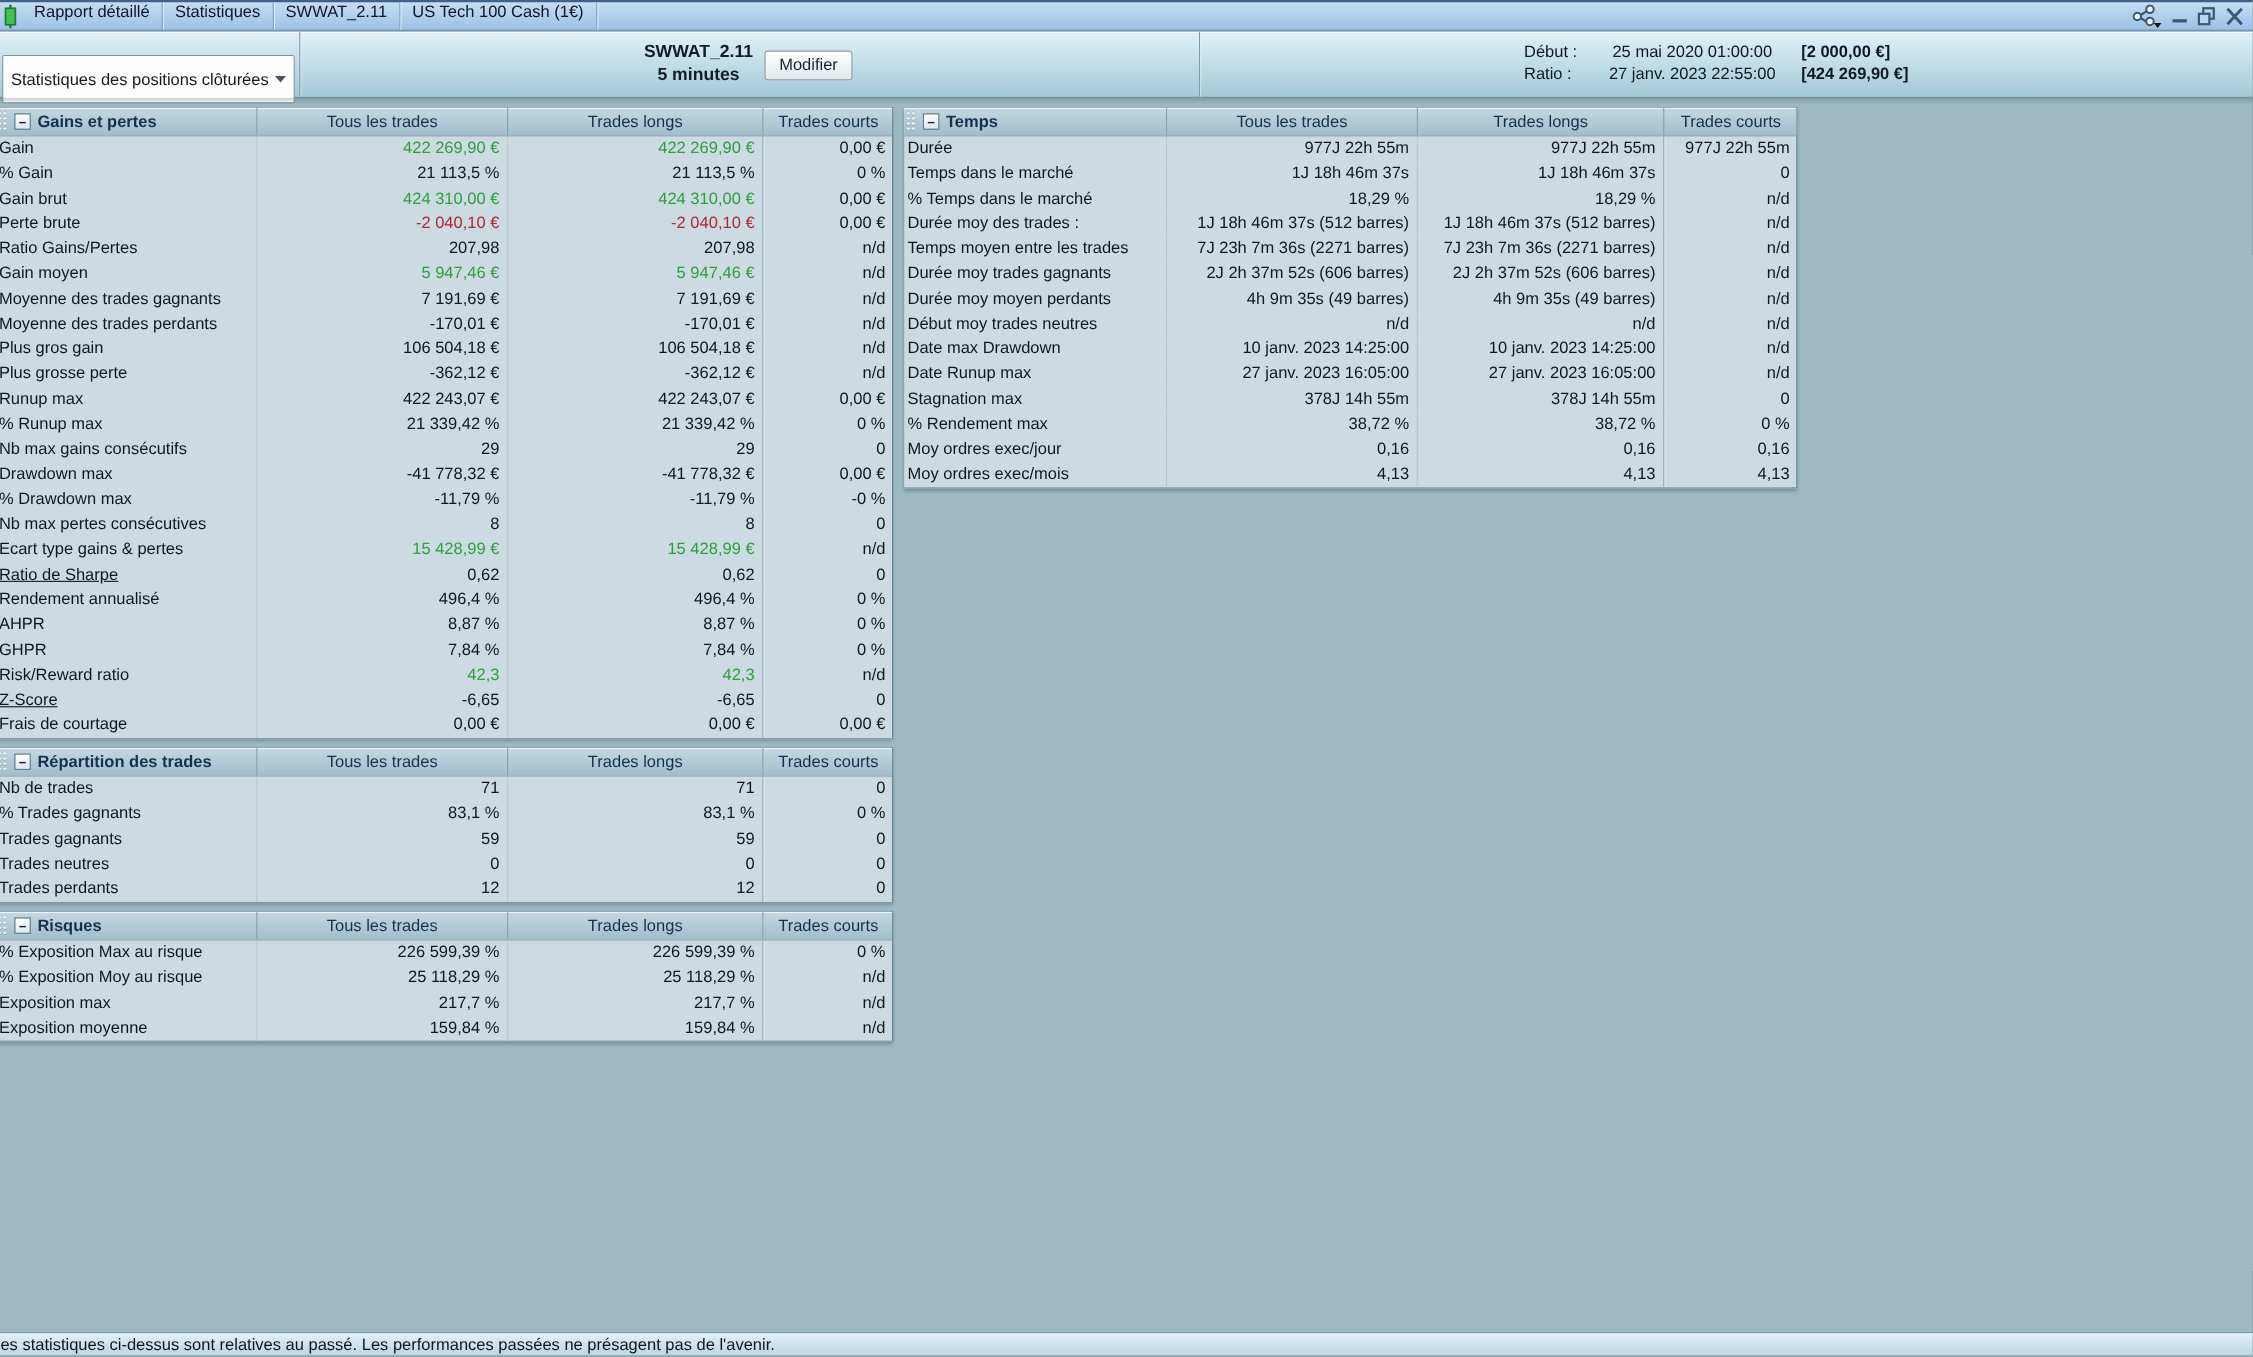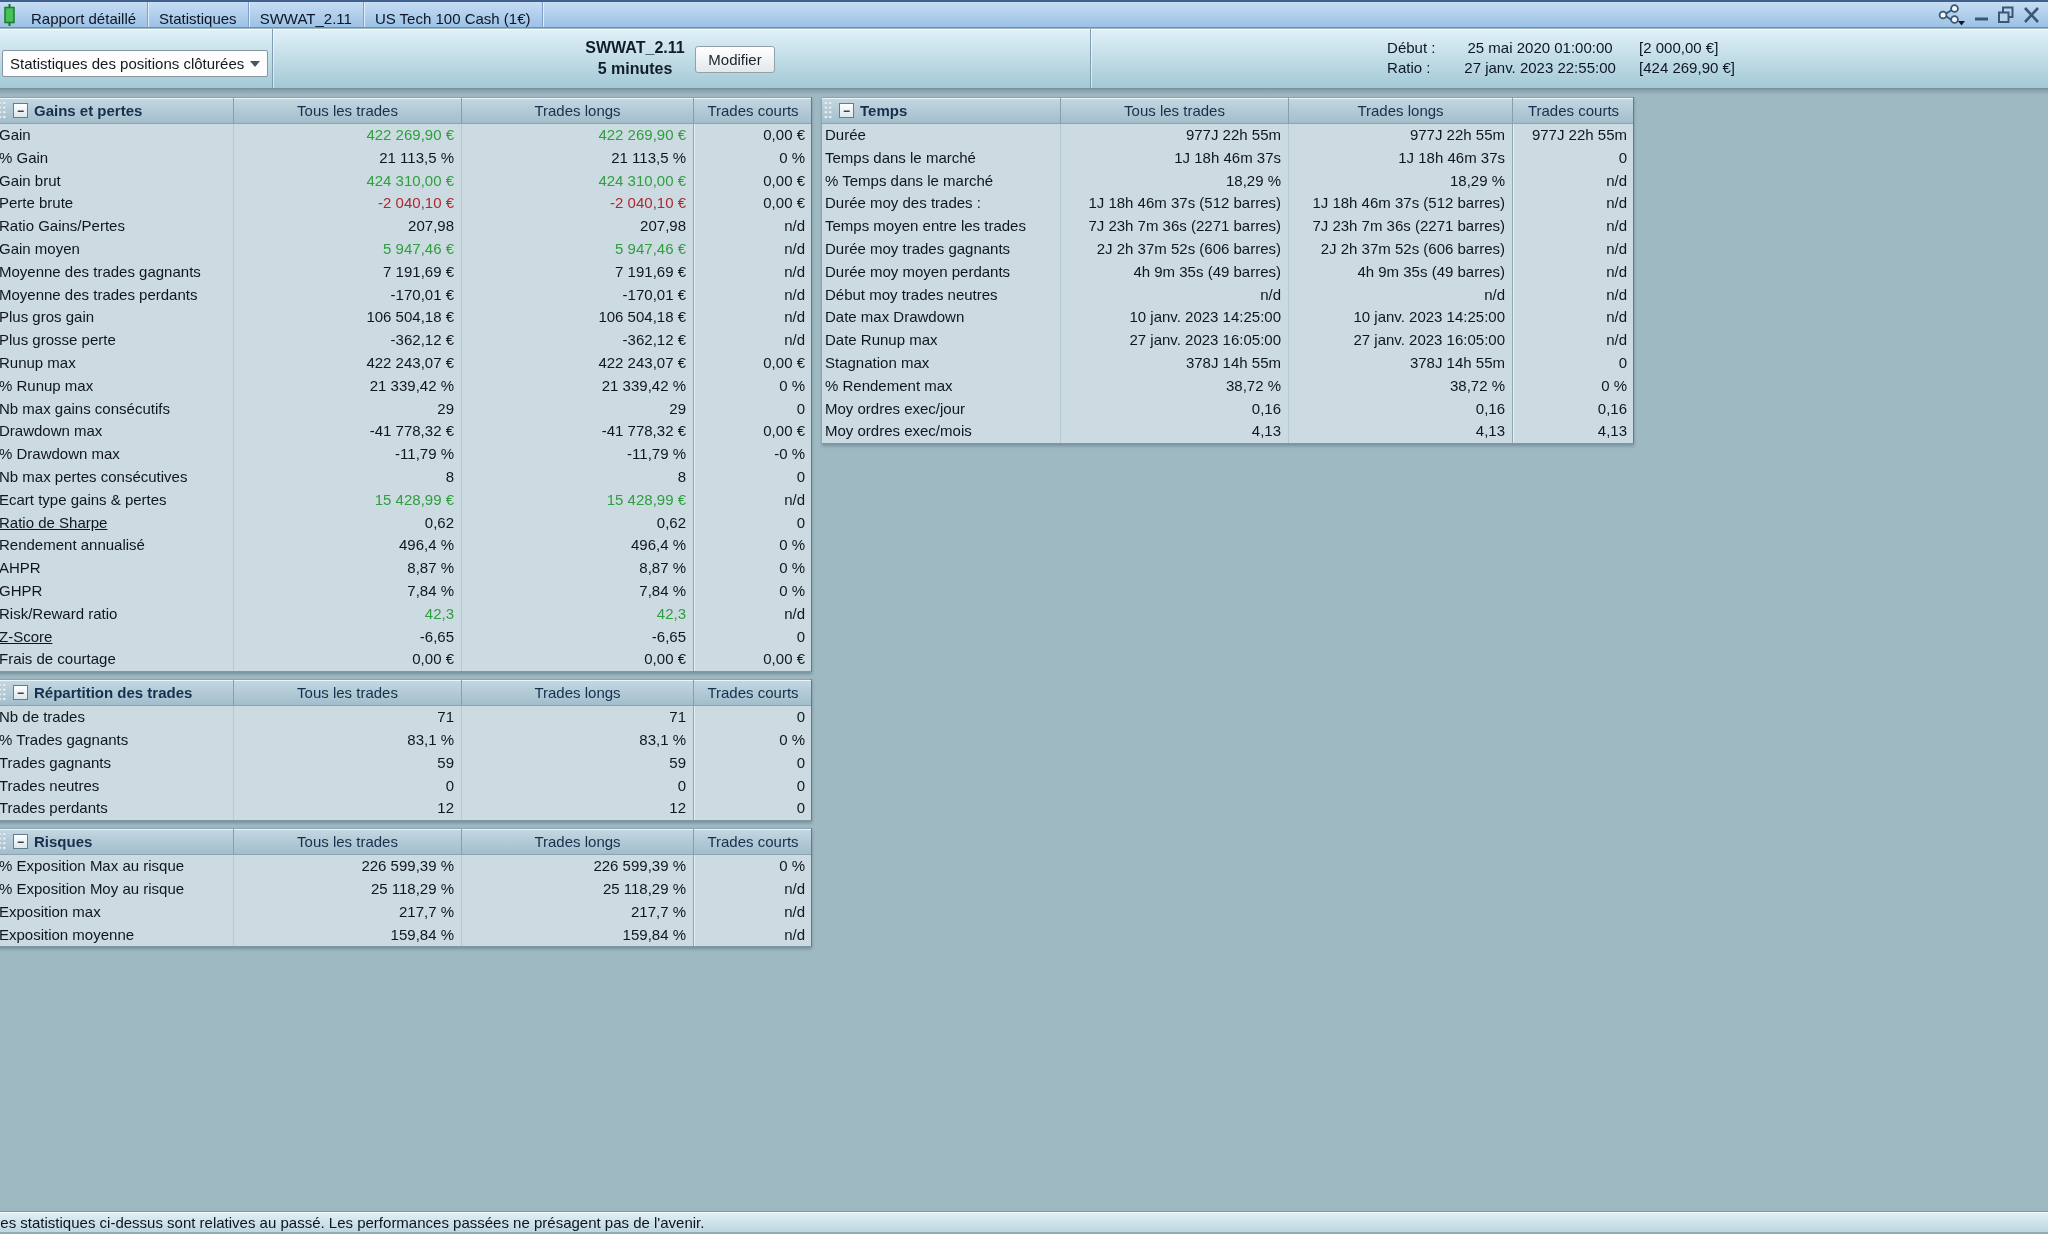--- a/index.html
+++ b/index.html
@@ -6,44 +6,44 @@
   *{box-sizing:border-box;}
   .window{position:relative;width:2048px;height:1234px;overflow:hidden;
     background:#9fb9c3;font-family:"Liberation Sans",sans-serif;}
 
   
   .titlebar{position:absolute;top:0;left:0;right:0;height:28px;
     background:linear-gradient(#c6ddf4,#9cc1e6);
     border-top:2px solid #3f608a;border-bottom:1px solid #6d8fb4;
     display:flex;align-items:stretch;}
   .tb-icon{display:flex;align-items:center;padding:0 4px 0 3px;}
-  .tb-tab{display:flex;align-items:flex-end;padding:0 11px;font-size:15px;color:#0d1524;
+  .tb-tab{display:flex;align-items:flex-start;padding:0 11px;font-size:15px;color:#0d1524;
     border-right:1px solid #7fa0c4;box-shadow:1px 0 0 rgba(230,242,252,.9);white-space:nowrap;}
   .winbtns{position:absolute;right:8px;top:0;height:26px;display:flex;align-items:center;gap:8px;}
   .winbtn{display:flex;align-items:center;justify-content:center;height:22px;cursor:default;}
 
   
   .toolbar{position:absolute;top:29px;left:0;right:0;height:60px;
     background:linear-gradient(#e0f1f7,#a3c9d6);
     border-bottom:1px solid #76929f;box-shadow:inset 0 1px 0 rgba(255,255,255,.85);}
   .tsep{position:absolute;top:0;bottom:0;width:1px;background:#7e9bb0;box-shadow:1px 0 0 rgba(255,255,255,.55);}
-  .dropdown{position:absolute;left:2px;top:21px;width:266px;height:27px;background:#fdfdfd;
+  .dropdown{position:absolute;left:2px;top:21px;width:266px;height:44px;background:#fdfdfd;
     border:1px solid #8795a3;border-radius:2px;display:flex;align-items:center;
     font-size:15px;color:#15181d;padding:0 7px;}
   .caret-down{margin-left:auto;width:0;height:0;border-left:5px solid transparent;
     border-right:5px solid transparent;border-top:6px solid #4a5560;}
   .center-title{position:absolute;left:555px;top:8px;width:160px;text-align:center;
     font-weight:bold;font-size:16px;color:#131c2a;line-height:21px;}
   .modifier{position:absolute;left:695px;top:17px;min-width:80px;height:27px;
     background:linear-gradient(#ffffff,#e2e8ec);border:1px solid #93a0a9;border-radius:3px;
     font-family:"Liberation Sans",sans-serif;font-size:15px;color:#1b222b;padding:0 12px;}
   .session{position:absolute;right:313px;top:9px;font-size:15px;color:#0e1626;}
   .session .line{display:grid;grid-template-columns:62px 178px max-content;line-height:20px;}
   .session .date{text-align:center;padding-left:4px;}
-  .session .money{font-weight:normal;text-align:right;padding-left:12px;}
+  .session .money{font-weight:bold;text-align:right;padding-left:12px;}
 
   
   .content-shadow{position:absolute;top:89px;left:0;right:0;height:6px;
     background:linear-gradient(rgba(25,50,65,.22),rgba(25,50,65,0));}
   .tcol{position:absolute;top:97px;}
   .tcol.leftcol{left:-4px;width:816px;}
   .tcol.rightcol{left:822px;width:812px;}
 
   .stat-table{margin-bottom:7px;background:#ccdbe1;
     border-right:1px solid #5d7d8c;border-bottom:1px solid #7d98a4;

